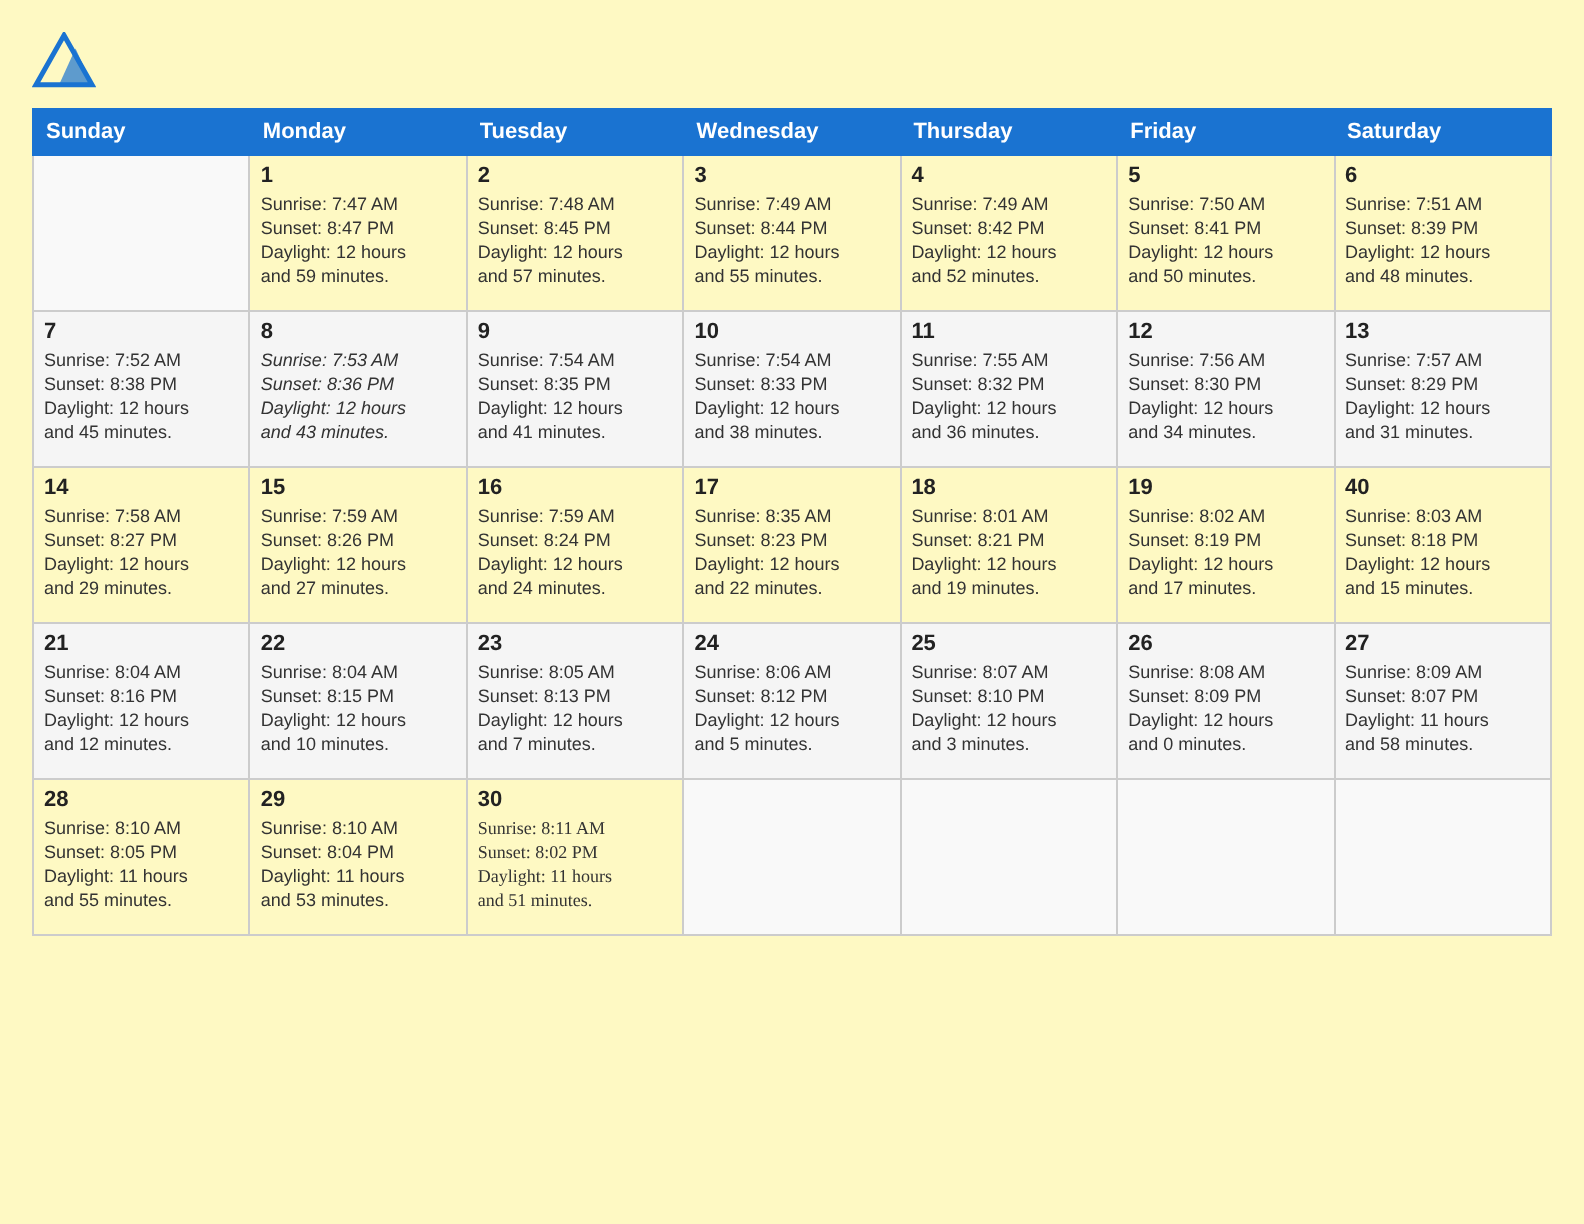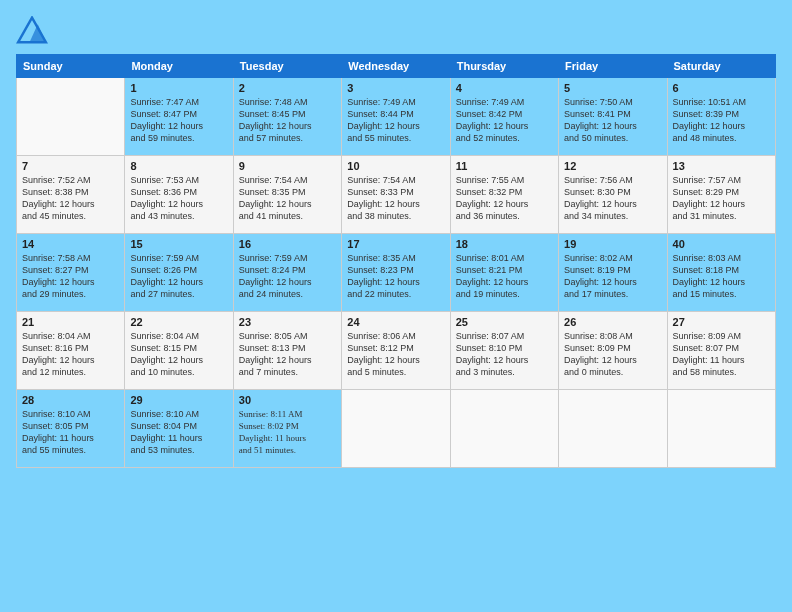--- a/index.html
+++ b/index.html
@@ -7,21 +7,21 @@
       font-family: Arial, sans-serif;
       background: #fff;
       width: 792px;
       height: 612px;
       overflow: hidden;
     }
     .page {
       width: 792px;
       height: 612px;
       padding: 16px;
-      background: #7dd3fc;
+      background: #fef9c3;
     }
     .header {
       display: flex;
       justify-content: space-between;
       align-items: flex-start;
       margin-bottom: 10px;
     }
     .logo {
       display: flex;
       align-items: center;
@@ -158,37 +158,37 @@
           </td>
           <td>
             <div class="day-num">5</div>
             <div class="day-info" style="white-space: pre-line;">Sunrise: 7:50 AM
 Sunset: 8:41 PM
 Daylight: 12 hours
 and 50 minutes.</div>
           </td>
           <td>
             <div class="day-num">6</div>
-            <div class="day-info" style="white-space: pre-line;">Sunrise: 10:51 AM
+            <div class="day-info" style="white-space: pre-line;">Sunrise: 7:51 AM
 Sunset: 8:39 PM
 Daylight: 12 hours
 and 48 minutes.</div>
           </td>
         </tr>
         <tr class="row-shaded">
           <td>
             <div class="day-num">7</div>
             <div class="day-info" style="white-space: pre-line;">Sunrise: 7:52 AM
 Sunset: 8:38 PM
 Daylight: 12 hours
 and 45 minutes.</div>
           </td>
           <td>
             <div class="day-num">8</div>
-            <div class="day-info" style="white-space: pre-line;">Sunrise: 7:53 AM
+            <div class="day-info" style="white-space: pre-line; font-style: italic;">Sunrise: 7:53 AM
 Sunset: 8:36 PM
 Daylight: 12 hours
 and 43 minutes.</div>
           </td>
           <td>
             <div class="day-num">9</div>
             <div class="day-info" style="white-space: pre-line;">Sunrise: 7:54 AM
 Sunset: 8:35 PM
 Daylight: 12 hours
 and 41 minutes.</div>

